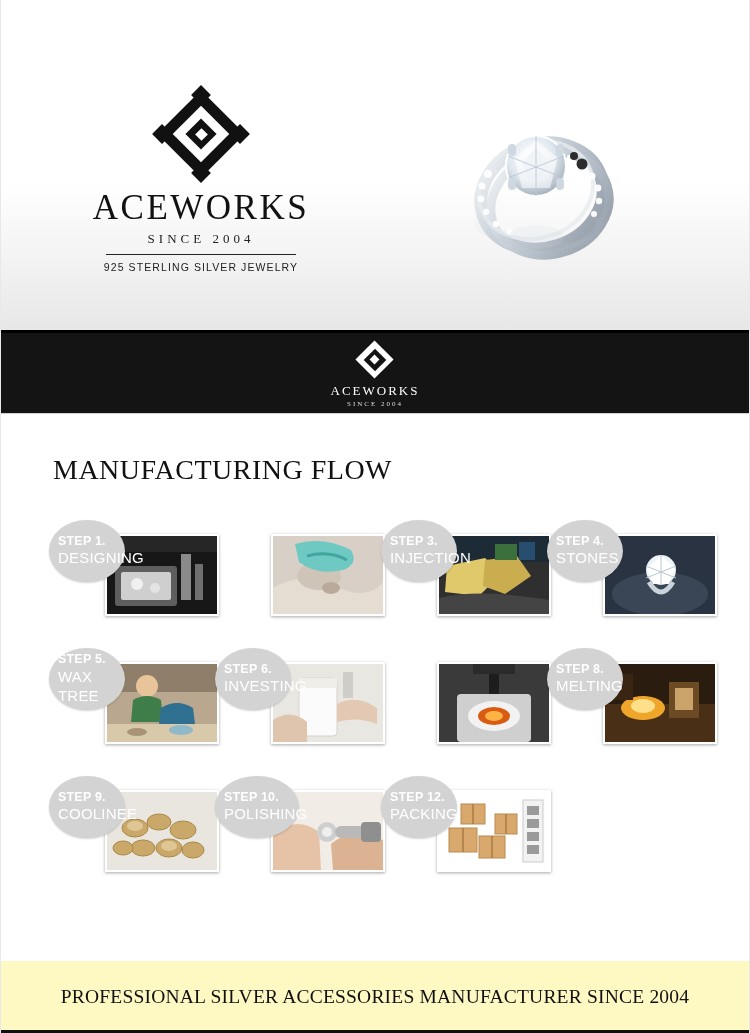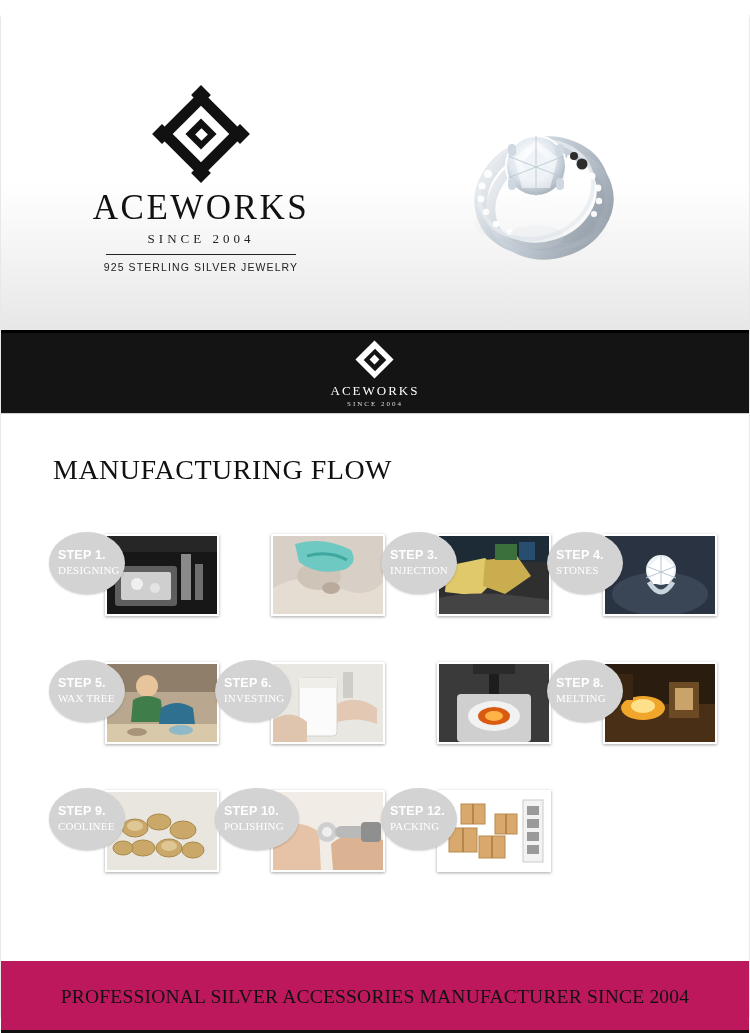--- a/index.html
+++ b/index.html
@@ -16,21 +16,20 @@
     position: relative;
   }
   .page {
     width: 750px;
     height: 1033px;
     position: relative;
     background: #ffffff;
     box-sizing: border-box;
     border-left: 1px solid #e8e8e8;
     border-right: 1px solid #e8e8e8;
-    border-radius: 20px;
   }
 
   
   .header {
     position: relative;
     height: 330px;
     background: linear-gradient(to bottom, #ffffff 0%, #ffffff 55%, #f2f2f2 80%, #e7e7e7 100%);
     overflow: hidden;
   }
   .brand-block {
@@ -230,21 +229,21 @@
     width: 110px;
     height: 78px;
     border: 2px solid #ffffff;
     box-shadow: 0 1px 3px rgba(0,0,0,0.35);
     overflow: hidden;
     background: #2b2b2b;
   }
   .step-badge {
     position: absolute;
     left: 0;
-    top: 16px;
+    top: 4px;
     width: 76px;
     height: 62px;
     border-radius: 50% 50% 50% 50%;
     background: #d3d3d3;
     box-shadow: 0 1px 2px rgba(0,0,0,0.18);
     display: flex;
     flex-direction: column;
     justify-content: center;
     padding-left: 9px;
     box-sizing: border-box;
@@ -252,37 +251,37 @@
   }
   .step-badge .num {
     font-family: "Liberation Sans", sans-serif;
     font-size: 12.5px;
     font-weight: bold;
     color: #ffffff;
     line-height: 1.25;
     letter-spacing: 0.2px;
   }
   .step-badge .lbl {
-    font-family: Liberation Serif, serif;
-    font-size: 11px;
+    font-family: Liberation Sans, sans-serif;
+    font-size: 15px;
     color: #ffffff;
     line-height: 1.25;
     letter-spacing: 0.2px;
   }
   .step.wide-badge .step-badge { width: 84px; }
 
   
   .ph { position: absolute; inset: 0; }
 
   .footer-line {
     position: absolute;
     left: 0; right: 0;
     bottom: 0;
     height: 72px;
-    background: #be185d;
+    background: #fef9c3;
     display: flex;
     align-items: center;
     justify-content: center;
     border-top: 1px solid #ffffff;
   }
   .footer-text {
     font-family: "Liberation Serif", serif;
     font-size: 19.5px;
     color: #111;
     letter-spacing: 0.2px;

